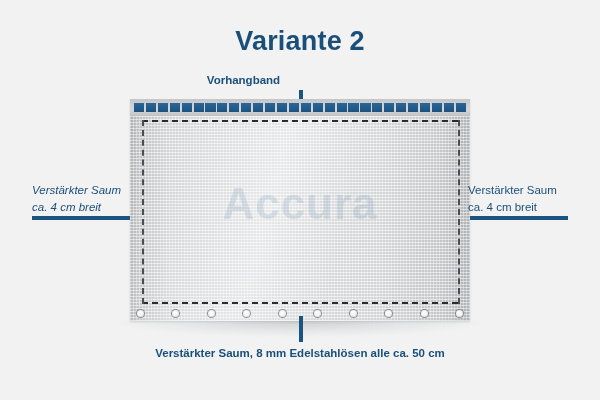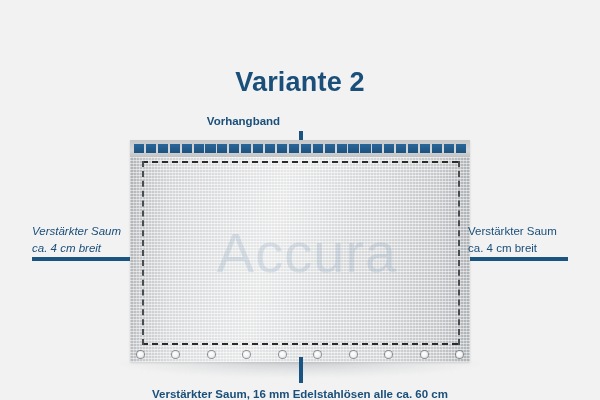--- a/index.html
+++ b/index.html
@@ -11,21 +11,20 @@
     height: 400px;
     background: #f2f2f2;
     font-family: "Liberation Sans", sans-serif;
     overflow: hidden;
     position: relative;
   }
 
   #diagram {
     position: absolute;
     inset: 0;
-    margin-top: 41px;
   }
 
   
   .title {
     position: absolute;
     top: 26px;
     left: 0;
     width: 600px;
     text-align: center;
     font-size: 27px;
@@ -96,26 +95,26 @@
         rgba(255,255,255,0.30) 28%,
         rgba(255,255,255,0.45) 42%,
         rgba(255,255,255,0.10) 62%,
         rgba(255,255,255,0.0) 85%);
     pointer-events: none;
   }
 
   
   .watermark {
     position: absolute;
-    left: 7px;
+    left: 0;
     top: 80px;
     width: 340px;
     text-align: center;
-    font-size: 56px;
-    font-weight: normal;
+    font-size: 44px;
+    font-weight: bold;
     color: rgba(120,150,180,0.22);
     letter-spacing: 1px;
     pointer-events: none;
     user-select: none;
   }
 
   
   .band {
     position: absolute;
     left: 0;
@@ -301,15 +300,15 @@
   </div>
   <div class="leader-left"></div>
 
   <div class="side-label right">
     <span class="l1">Verstärkter Saum</span>
     <span class="l2">ca. 4 cm breit</span>
   </div>
   <div class="leader-right"></div>
 
   <div class="leader-bottom"></div>
-  <div class="bottom-caption">Verstärkter Saum, 16 mm Edelstahlösen alle ca. 60 cm</div>
+  <div class="bottom-caption">Verstärkter Saum, 8 mm Edelstahlösen alle ca. 50 cm</div>
 
 </div>
 
 </body></html>

